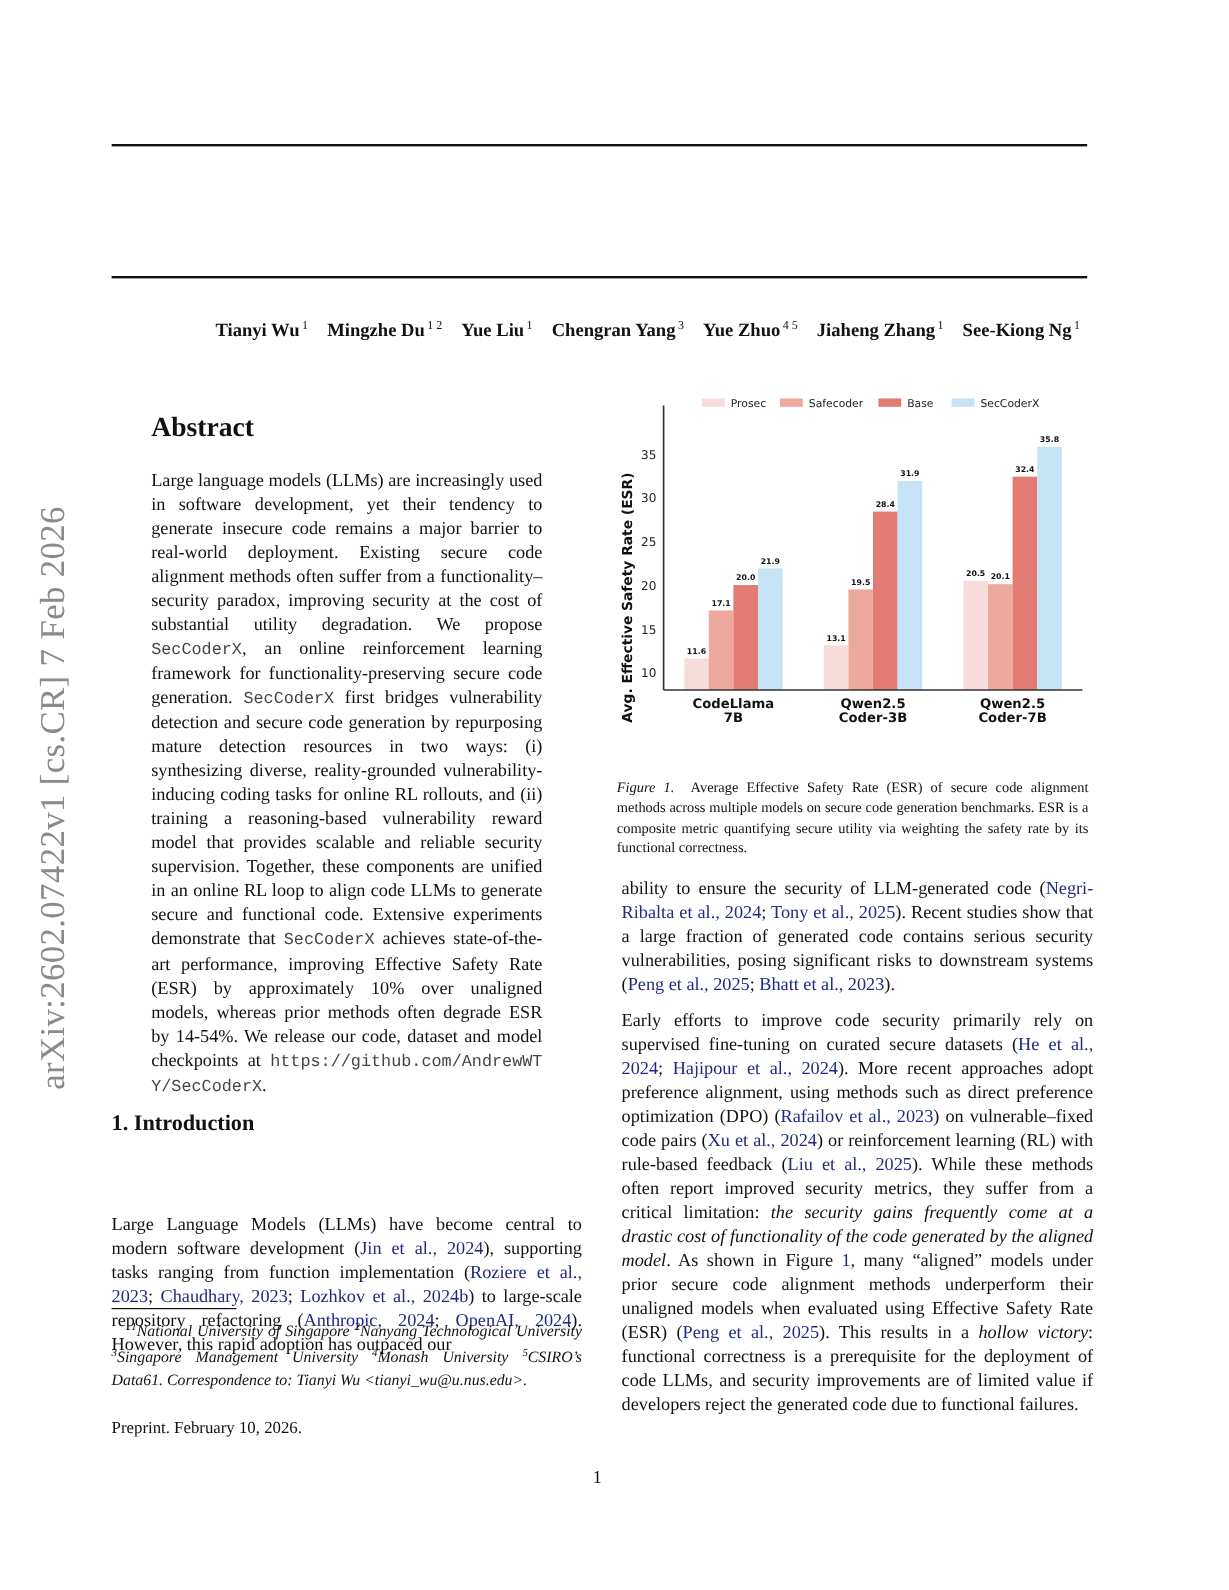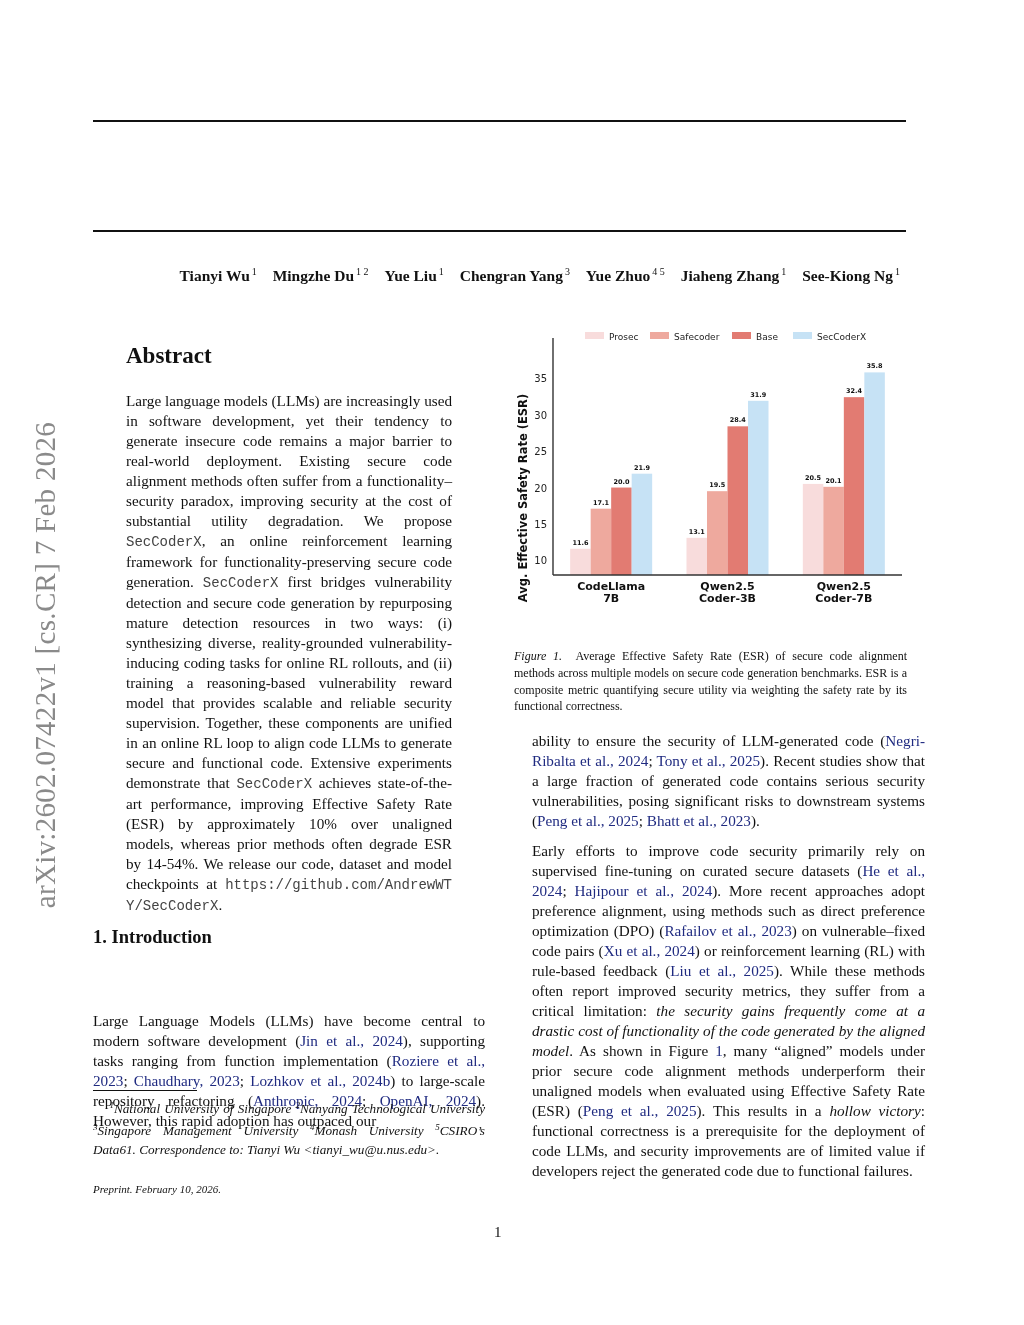--- a/index.html
+++ b/index.html
@@ -19,23 +19,23 @@
   .abs-head { left: 126px; width: 326px; top: 322px; text-align: left; font-weight: bold; font-size: 23px; margin-top: 21px; }
   .para { font-size: 15.2px; line-height: 20px; text-align: justify; hyphens: manual; }
   .para p { margin: 0; }
   .mono { font-family: "Liberation Mono", "DejaVu Sans Mono", monospace; font-size: 14px; color: #444; }
   .cite { color: #1f2a80; }
   .sec-head { left: 93px; top: 927px; font-weight: bold; font-size: 18.5px; text-align: center; }
   .intro-l { left: 93px; width: 392px; top: 1011px; }
   .fnrule { left: 93px; width: 104px; top: 1090px; height: 1px; background: #111; }
   .footnote { left: 93px; width: 392px; top: 1096px; font-size: 13.2px; line-height: 18px; text-align: justify; font-style: italic; }
   .footnote sup { font-size: 9px; }
-  .preprint { left: 93px; top: 1183px; font-size: 11px; font-style: italic; }
+  .preprint { left: 93px; top: 1183px; font-size: 14px; }
   .pagenum { left: 494px; top: 1224px; font-size: 15px; }
-  .col-r { left: 532px; width: 393px; }
+  .col-r { left: 518px; width: 393px; }
   .caption { left: 514px; width: 393px; top: 621px; font-size: 12px; line-height: 16.8px; text-align: justify; margin-top: 27px; }
   .caption em { font-style: italic; }
   #chart { left: 510px; top: 320px; width: 400px; height: 290px; }
   #chart text { font-family: "DejaVu Sans", sans-serif; }
 </style>
 </head>
 <body>
 
 <div class="abs sidebar">
   <span>arXiv:2602.07422v1  [cs.CR]  7 Feb 2026</span>

